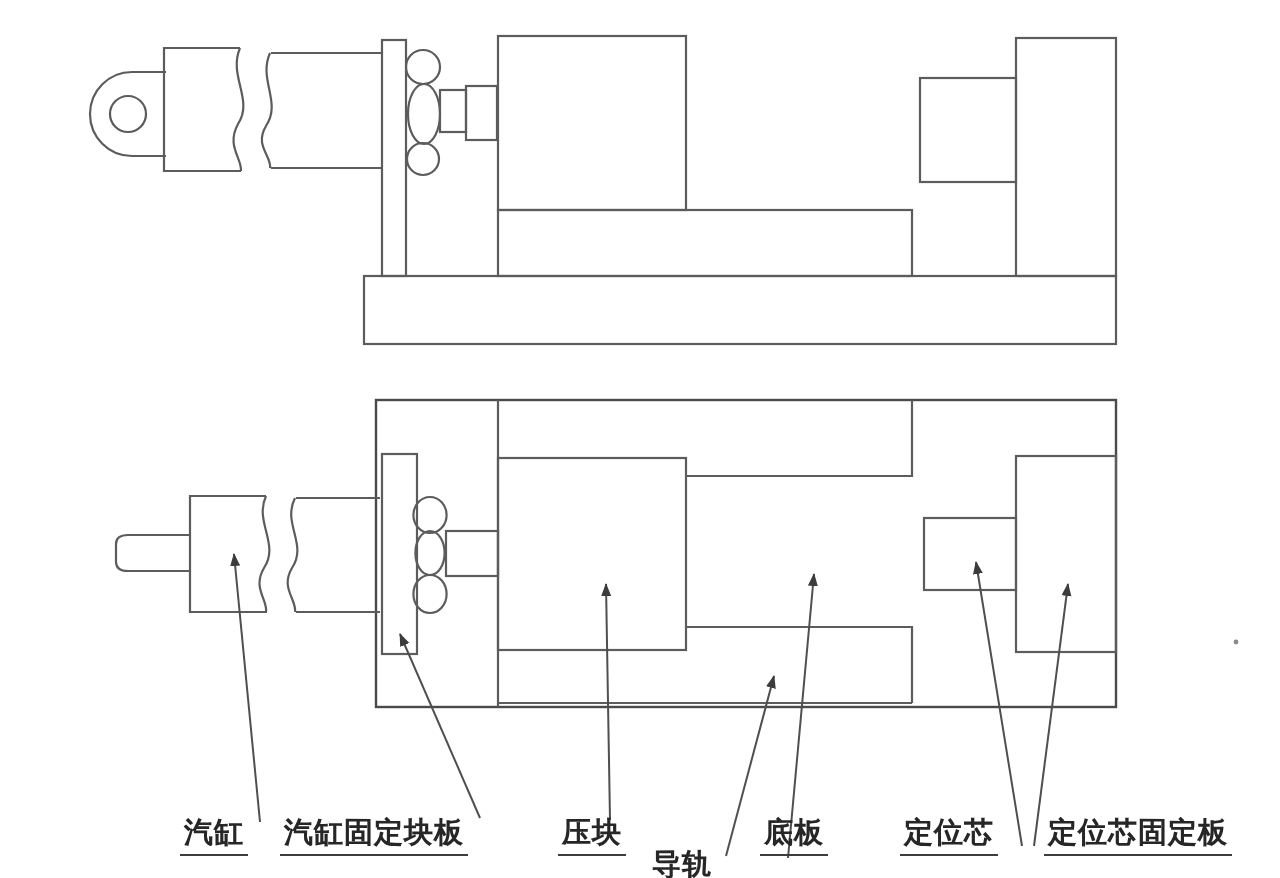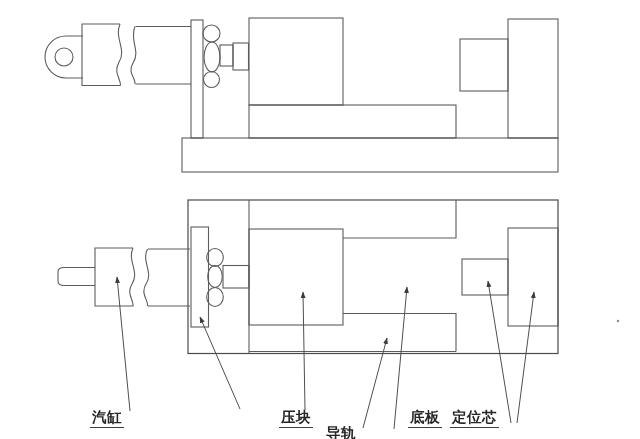--- a/index.html
+++ b/index.html
@@ -23,21 +23,21 @@
     letter-spacing:0.5px;
     color:#262626;
     border-bottom:1.3px solid #3d3d3d;
     padding:0 2px 1px 2px;
     white-space:nowrap;
   }
   .lbl-1{left:90px;top:409px;}
   .lbl-2{left:140px;top:409px;}
   .lbl-3{left:279px;top:409px;}
   .lbl-4{left:324px;top:425px;}
-  .lbl-5{left:408px;top:409px;}
+  .lbl-5{left:380px;top:409px;}
   .lbl-6{left:450px;top:409px;}
   .lbl-7{left:522px;top:409px;}
 </style>
 </head>
 <body>
 
 <div class="canvas">
 
   <svg width="640" height="439" viewBox="0 0 640 439">
     <defs>
@@ -119,18 +119,20 @@
       <line class="leader" x1="240" y1="409" x2="200" y2="317" marker-end="url(#arrow)"></line>
       <line class="leader" x1="305" y1="410" x2="303" y2="292" marker-end="url(#arrow)"></line>
       <line class="leader" x1="363" y1="428" x2="387" y2="338" marker-end="url(#arrow)"></line>
       <line class="leader" x1="394" y1="429" x2="407" y2="287" marker-end="url(#arrow)"></line>
       <line class="leader" x1="511" y1="423" x2="488" y2="281" marker-end="url(#arrow)"></line>
       <line class="leader" x1="517" y1="423" x2="534" y2="292" marker-end="url(#arrow)"></line>
     </g>
   </svg>
 
   <span class="lbl lbl-1">汽缸</span>
+  <span class="lbl lbl-2">汽缸固定块板</span>
   <span class="lbl lbl-3">压块</span>
   <span class="lbl lbl-4">导轨</span>
   <span class="lbl lbl-5">底板</span>
   <span class="lbl lbl-6">定位芯</span>
+  <span class="lbl lbl-7">定位芯固定板</span>
 
 </div>
 
 </body></html>

